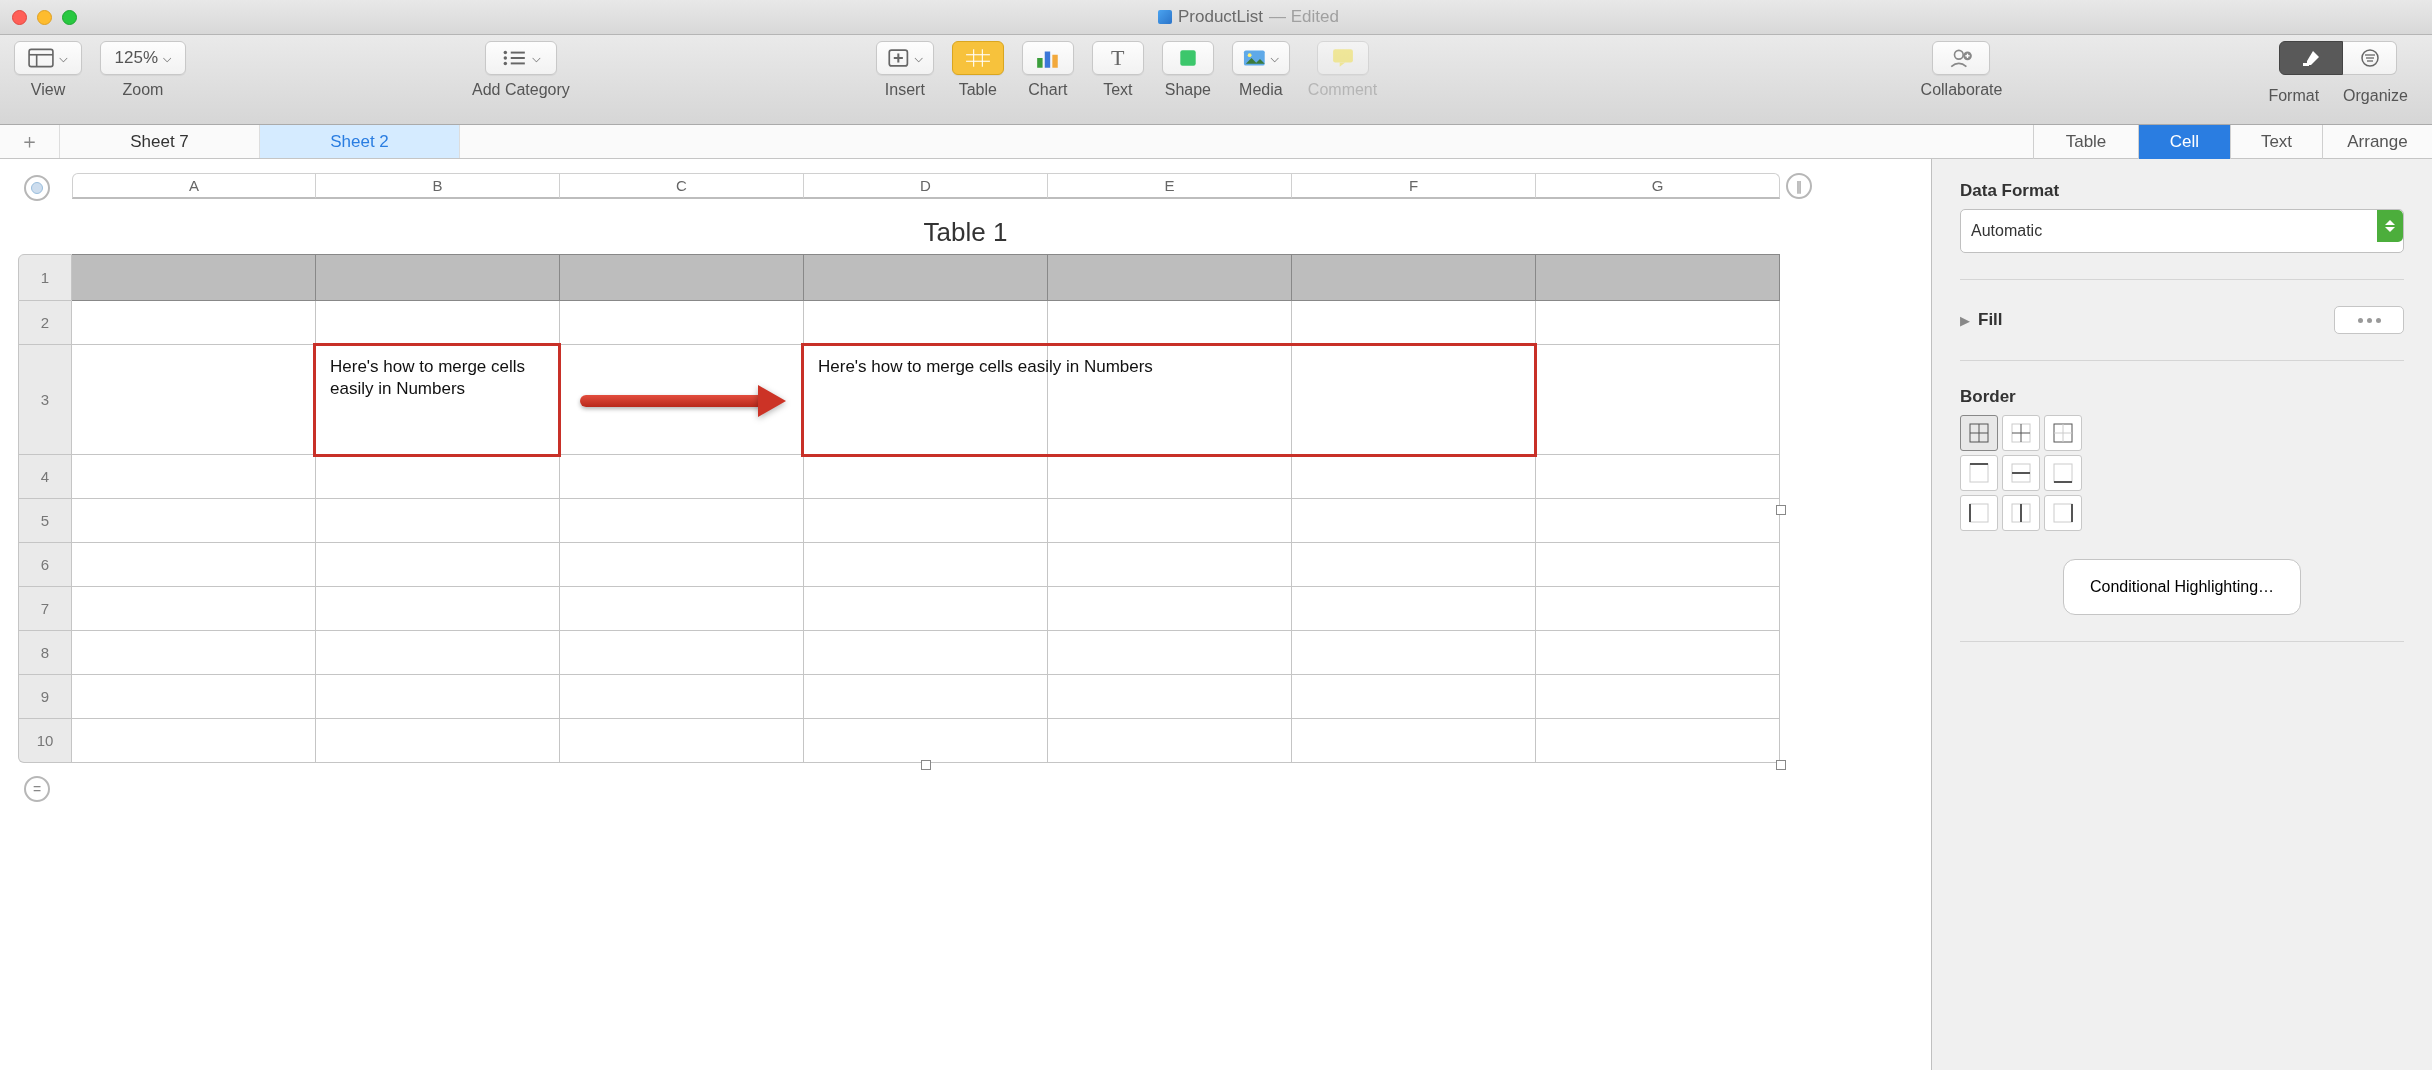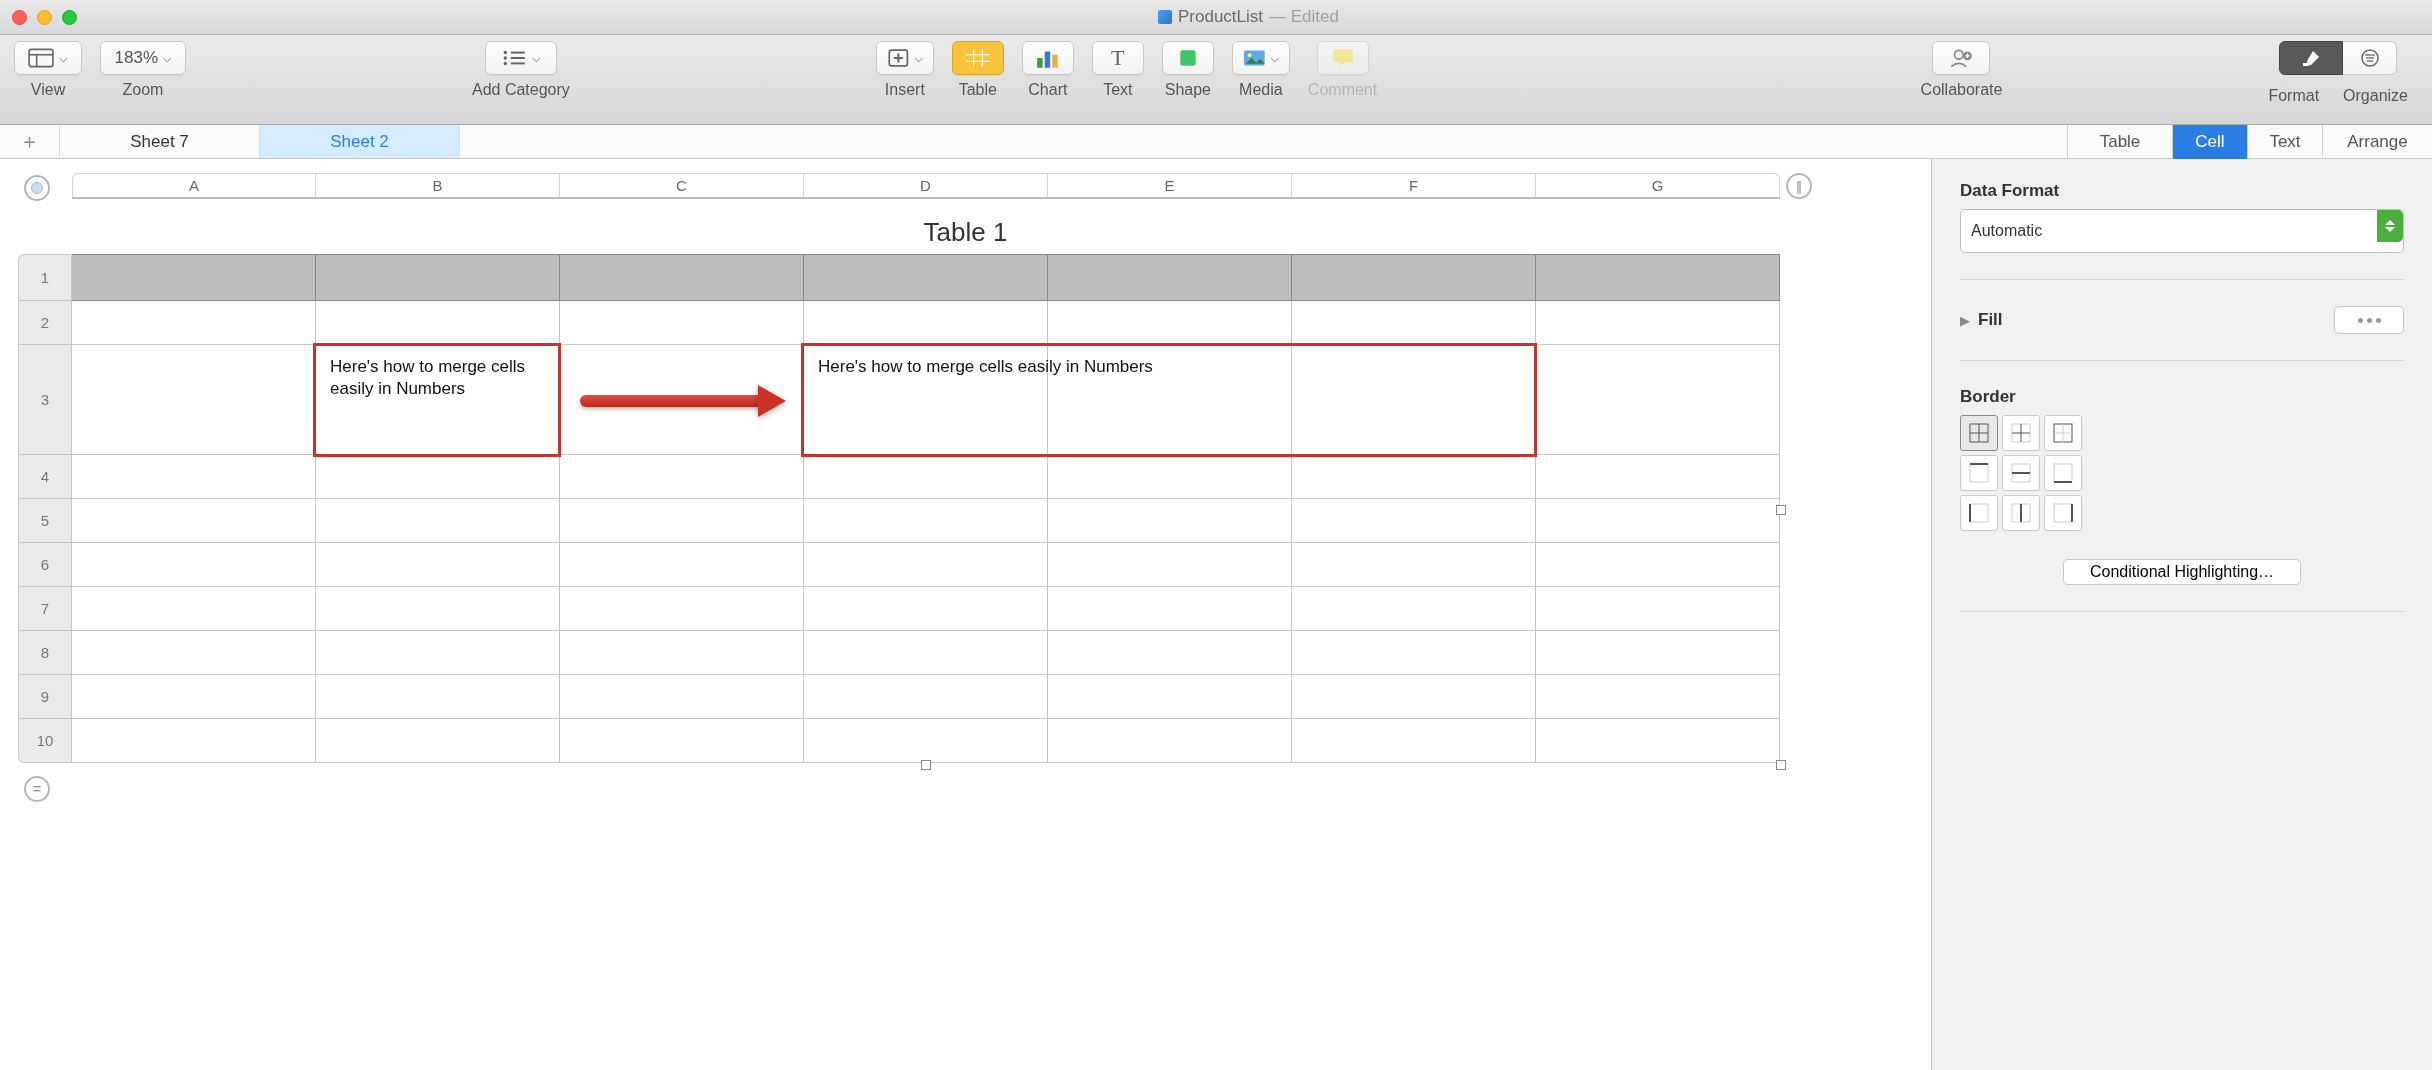--- a/index.html
+++ b/index.html
@@ -26,21 +26,21 @@
 .fmt-wrap{display:flex;}
 svg{display:block;}
 .ico{width:26px;height:22px;}
 
 
 .sheet-tabs{height:34px;background:#fafafa;border-bottom:1px solid #c5c5c5;display:flex;align-items:stretch;}
 .sheet-add{width:60px;display:flex;align-items:center;justify-content:center;color:#888;font-size:20px;border-right:1px solid #ddd;}
 .sheet-tab{width:200px;display:flex;align-items:center;justify-content:center;font-size:17px;border-right:1px solid #ddd;color:#333;}
 .sheet-tab.active{background:#d5ebff;color:#2a7de1;}
 .inspector-tabs{margin-left:auto;display:flex;height:34px;}
-.itab{width:75px;display:flex;align-items:center;justify-content:center;font-size:17px;color:#555;border-left:1px solid #cfcfcf;}
+.itab{width:92px;display:flex;align-items:center;justify-content:center;font-size:17px;color:#555;border-left:1px solid #cfcfcf;}
 .itab.first{width:105px;}
 .itab.active{background:#2a7de1;color:#fff;}
 
 
 .main{display:flex;height:calc(1070px - 35px - 90px - 34px);}
 .canvas{flex:1;background:#fff;position:relative;padding:14px 18px;border-right:1px solid #c0c0c0;}
 .inspector{width:500px;background:#f0f0f0;padding:22px 28px;}
 
 
 .sheet-area{position:relative;}
@@ -89,21 +89,21 @@
 .border-row{display:flex;gap:22px;margin-top:8px;}
 .border-right-col{flex:1;display:flex;flex-direction:column;gap:10px;}
 .line-select{height:36px;background:#fff;border:1px solid #c0c0c0;border-radius:5px;position:relative;display:flex;align-items:center;padding:0 10px;}
 .line-select .ln{flex:1;height:2px;background:#000;}
 .color-row{display:flex;gap:6px;align-items:center;}
 .color-swatch{width:82px;height:30px;background:#000;border:1px solid #888;border-radius:4px;}
 .color-wheel{width:30px;height:30px;border-radius:50%;background:conic-gradient(red,orange,yellow,lime,cyan,blue,magenta,red);border:1px solid #aaa;}
 .pt-field{height:30px;background:#fff;border:1px solid #c0c0c0;border-radius:4px;display:flex;align-items:center;padding:0 8px;font-size:15px;color:#888;width:92px;position:relative;font-style:italic;}
 .pt-field .stepper{position:absolute;right:0;top:0;height:100%;width:18px;border-left:1px solid #ddd;display:flex;flex-direction:column;}
 .pt-field .stepper div{flex:1;display:flex;align-items:center;justify-content:center;font-size:8px;color:#999;}
-.cond-btn{display:block;margin:28px auto 0;padding:3px 26px;background:#fff;border:1px solid #c5c5c5;border-radius:5px;font-size:16px;}
+.cond-btn{display:block;margin:28px auto 0;padding:18px 26px;background:#fff;border:1px solid #c5c5c5;border-radius:12px;font-size:16px;}
 </style>
 </head>
 <body>
 
 <div class="titlebar">
   <div class="traffic">
     <span class="tl-red"></span>
     <span class="tl-yel"></span>
     <span class="tl-grn"></span>
   </div>
@@ -121,21 +121,21 @@
           <rect x="1" y="1" width="22" height="16" rx="2" fill="none" stroke="#666" stroke-width="1.5"></rect>
           <line x1="1" y1="6" x2="23" y2="6" stroke="#666" stroke-width="1.5"></line>
           <line x1="8" y1="6" x2="8" y2="17" stroke="#666" stroke-width="1.5"></line>
         </svg>
       <span class="chev">⌵</span>
     </div>
     <div class="tlabel">View</div>
   </div>
   <div class="tool-group">
     <div class="tbtn" style="width:86px">
-      <span>183%</span>
+      <span>125%</span>
       <span class="chev">⌵</span>
     </div>
     <div class="tlabel">Zoom</div>
   </div>
   <div style="width:260px"></div>
   <div class="tool-group">
     <div class="tbtn" style="width:72px">
       <svg class="ico" viewBox="0 0 24 18">
           <circle cx="4" cy="4" r="1.6" fill="#666"></circle>
           <circle cx="4" cy="9" r="1.6" fill="#666"></circle>

